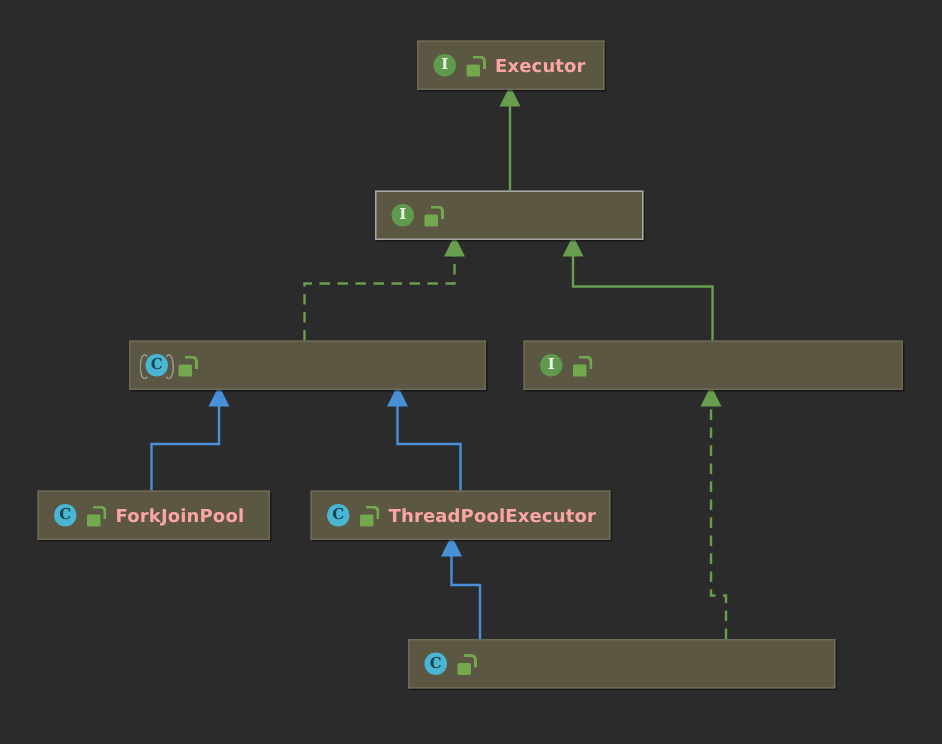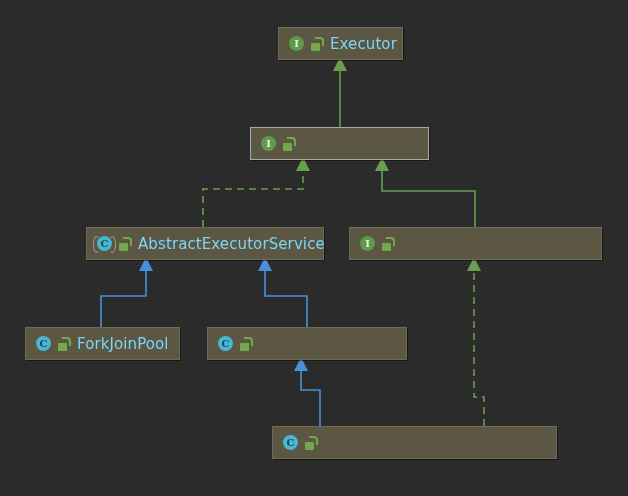--- a/index.html
+++ b/index.html
@@ -31,24 +31,25 @@
     border: 1px solid #6e6a55;
     box-shadow: 1px 1px 0 rgba(0,0,0,0.45);
     padding: 0 11px 0 9px;
     height: 33px;
     white-space: nowrap;
   }
   .node.selected {
     border: 1px solid #a8a8a8;
   }
   .node-label {
-    color: #7dd3fc;
-    font-size: 15px;
+    color: #fca5a5;
+    font-size: 12px;
     letter-spacing: 0.1px;
     margin-left: 7px;
+    font-weight: bold;
   }
   
   .type-icon {
     position: relative;
     width: 17px;
     height: 17px;
     flex: 0 0 17px;
   }
   .type-icon .disc {
     position: absolute;
@@ -169,21 +170,20 @@
         </span>
       </div>
       <div class="node" style="left: 86px; top: 227px; width: 238px; height: 33px;">
         <span class="type-icon abs">
           <span class="disc">C</span>
         </span>
         <span class="lock-icon">
           <span class="shackle"></span>
           <span class="body"></span>
         </span>
-        <span class="node-label">AbstractExecutorService</span>
       </div>
       <div class="node" style="left: 349px; top: 227px; width: 253px; height: 33px;">
         <span class="type-icon iface">
           <span class="disc">I</span>
         </span>
         <span class="lock-icon">
           <span class="shackle"></span>
           <span class="body"></span>
         </span>
       </div>
@@ -198,20 +198,21 @@
         <span class="node-label">ForkJoinPool</span>
       </div>
       <div class="node" style="left: 207px; top: 327px; width: 200px; height: 33px;">
         <span class="type-icon cls">
           <span class="disc">C</span>
         </span>
         <span class="lock-icon">
           <span class="shackle"></span>
           <span class="body"></span>
         </span>
+        <span class="node-label">ThreadPoolExecutor</span>
       </div>
       <div class="node" style="left: 272px; top: 426px; width: 285px; height: 33px;">
         <span class="type-icon cls">
           <span class="disc">C</span>
         </span>
         <span class="lock-icon">
           <span class="shackle"></span>
           <span class="body"></span>
         </span>
       </div>

